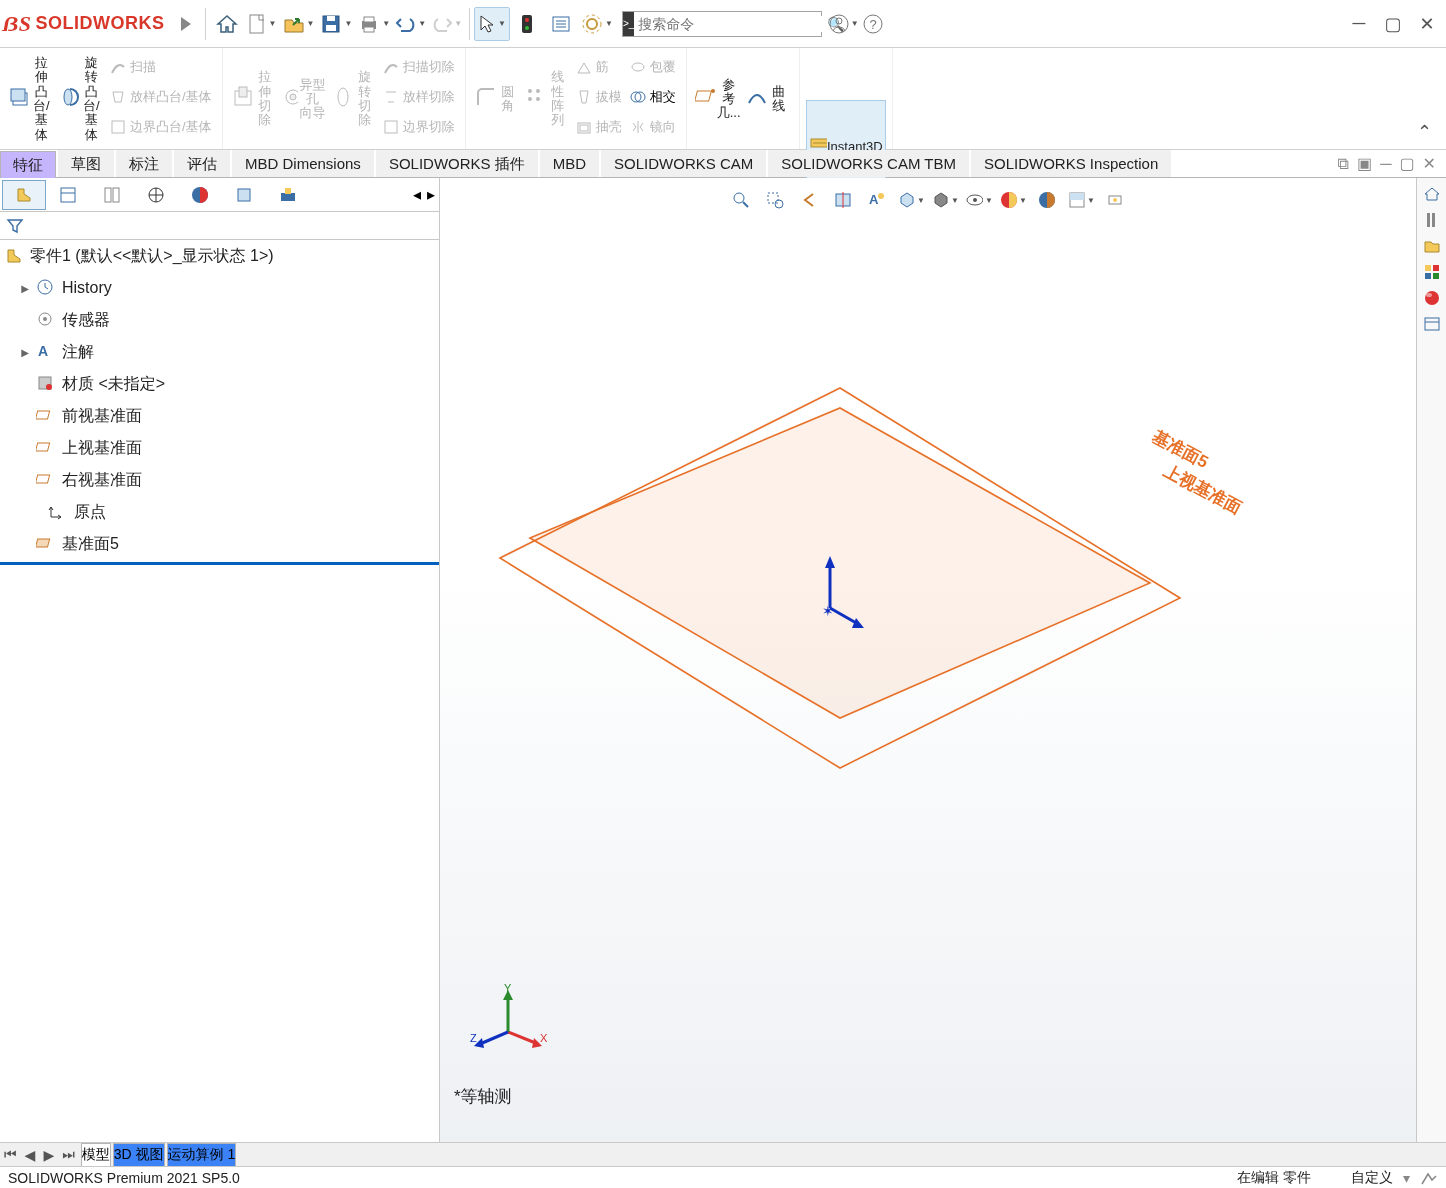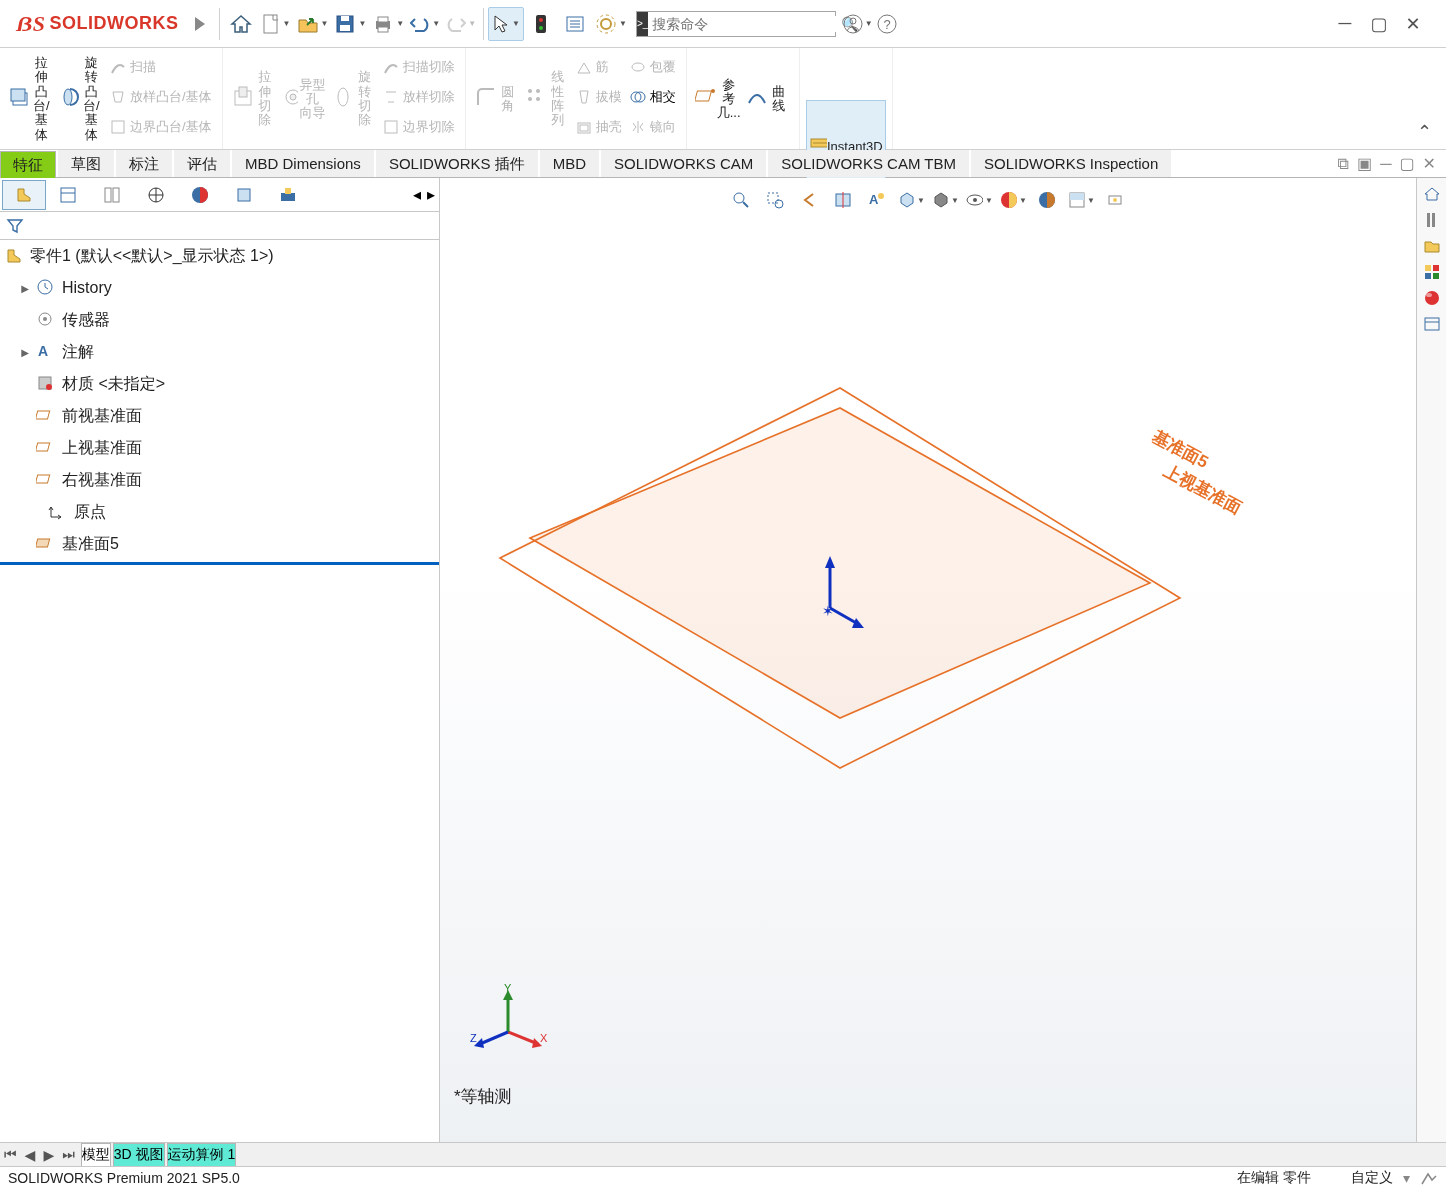--- a/index.html
+++ b/index.html
@@ -1,19 +1,19 @@
 <!DOCTYPE html>
 <html><head>
 <meta charset="utf-8">
 <style>
 * { margin: 0; padding: 0; box-sizing: border-box; font-family: "Segoe UI", "Microsoft YaHei", Arial, sans-serif; user-select: none; }
 html, body { width: 1446px; height: 1188px; overflow: hidden; background: #fff; }
 
 
-.title-bar { height: 48px; background: #fff; display: flex; align-items: center; padding: 0 16px; border-bottom: 1px solid #d0d0d0; }
+.title-bar { height: 48px; background: #fff; display: flex; align-items: center; padding: 0 2px; border-bottom: 1px solid #d0d0d0; }
 .logo { display: flex; align-items: center; gap: 4px; color: #d9372a; font-weight: 700; font-size: 18px; letter-spacing: 0.5px; margin-right: 6px;}
 .logo .ds { font-style: italic; font-size: 22px; font-family: Georgia, serif; }
 .play-icon { width: 0; height: 0; border-left: 10px solid #888; border-top: 7px solid transparent; border-bottom: 7px solid transparent; margin: 0 10px; }
 .tb-sep { width: 1px; height: 32px; background: #d0d0d0; margin: 0 4px; }
 .title-btn { height: 34px; min-width: 34px; display: flex; align-items: center; justify-content: center; padding: 0 3px; border-radius: 2px; }
 .dd-arrow { font-size: 8px; color: #555; margin-left: 2px; }
 .search-box { display: flex; align-items: center; border: 1px solid #a5a5a5; height: 26px; width: 200px; margin-left: 6px; background: #fff; }
 .search-box .prefix { width: 22px; height: 100%; background: #3a3a3a; color: #fff; display: flex; align-items: center; justify-content: center; font-size: 10px; }
 .search-box input { border: none; flex: 1; font-size: 14px; padding: 0 4px; outline: none; color: #777; }
 .search-box .mag { padding: 0 4px; color: #555; font-size: 14px; }
@@ -28,21 +28,21 @@
 .rbtn-large.disabled, .rbtn-small.disabled { color: #b5b5b5; }
 .rbtn-large.active { background: #e0eef8; border: 1px solid #a9cce8; margin-top: 48px; }
 .rbtn-small { display: flex; align-items: center; height: 30px; font-size: 13px; padding: 0 4px; white-space: nowrap; }
 .rbtn-small .ico { width: 16px; height: 16px; margin-right: 4px; }
 .rstack { display: flex; flex-direction: column; justify-content: flex-start; height: 94px; }
 .ribbon-collapse { margin-left: auto; align-self: flex-end; padding: 6px 14px; font-size: 18px; color: #555; }
 
 
 .cm-tabs { height: 28px; display: flex; align-items: stretch; border-bottom: 1px solid #b5b5b5; background: #fff; }
 .cm-tab { padding: 4px 12px 3px 12px; font-size: 15px; border: 1px solid transparent; border-bottom: none; background: #f0f0f0; margin-right: 2px; color: #222; }
-.cm-tab.active { background: #84cc16; border-color: #b5b5b5; position: relative; top: 1px; }
+.cm-tab.active { background: #c4b5fd; border-color: #b5b5b5; position: relative; top: 1px; }
 .cm-tabs .doc-controls { margin-left: auto; display: flex; align-items: center; gap: 8px; padding-right: 10px; color: #888; font-size: 16px; }
 
 
 .main-area { display: flex; height: calc(1188px - 48px - 102px - 28px - 24px - 22px); }
 
 
 .fm-panel { width: 440px; border-right: 1px solid #c8c8c8; display: flex; flex-direction: column; background: #fff; }
 .fm-tabs { height: 34px; display: flex; align-items: center; border-bottom: 1px solid #c8c8c8; padding-left: 2px; }
 .fm-tab { width: 44px; height: 30px; display: flex; align-items: center; justify-content: center; border: 1px solid transparent; }
 .fm-tab.active { border-color: #7aa7c7; background: #e9f2f9; }
@@ -61,21 +61,21 @@
 .coord-ax { position: absolute; bottom: 80px; left: 28px; }
 .view-label { position: absolute; bottom: 34px; left: 14px; font-size: 17px; color: #222; text-align: center; }
 
 .right-panel { width: 30px; border-left: 1px solid #c8c8c8; display: flex; flex-direction: column; align-items: center; gap: 2px; padding-top: 4px; background: #f8f8f8; }
 .right-panel .rp-btn { width: 24px; height: 24px; display: flex; align-items: center; justify-content: center; }
 
 
 .bottom-tabs { height: 24px; display: flex; align-items: center; border-top: 1px solid #c8c8c8; background: #f0f0f0; font-size: 14px; }
 .bt-ctrl { padding: 0 4px; color: #555; }
 .bt-tab { padding: 2px 0; border: 1px solid #b5b5b5; background: #fff; margin-left: 2px; border-bottom: none; }
-.bt-tab:not(.active) { background: #5eead4; }
+.bt-tab:not(.active) { background: #3b82f6; }
 
 
 .status-bar { height: 22px; display: flex; align-items: center; padding: 0 8px; font-size: 14px; color: #222; border-top: 1px solid #c8c8c8; background: #fff; }
 .status-bar .spacer { flex: 1; }
 
 
 svg.ico { display: block; }
 </style>
 </head>
 <body>

